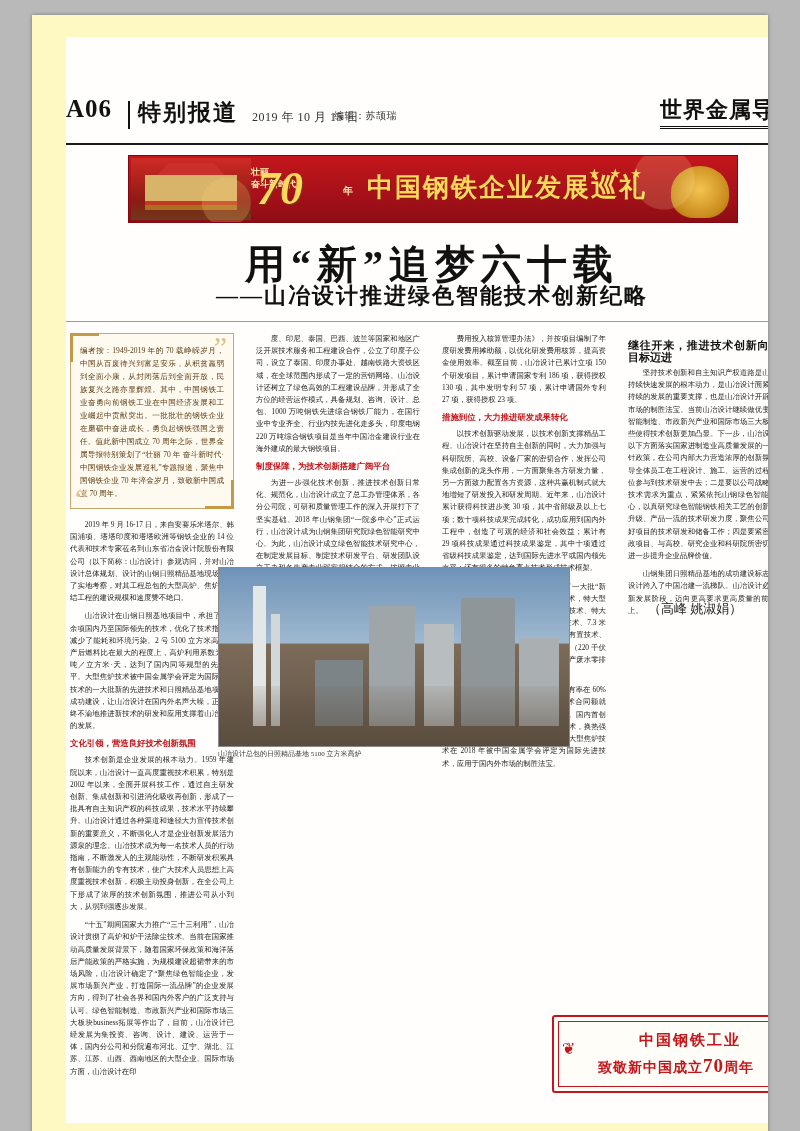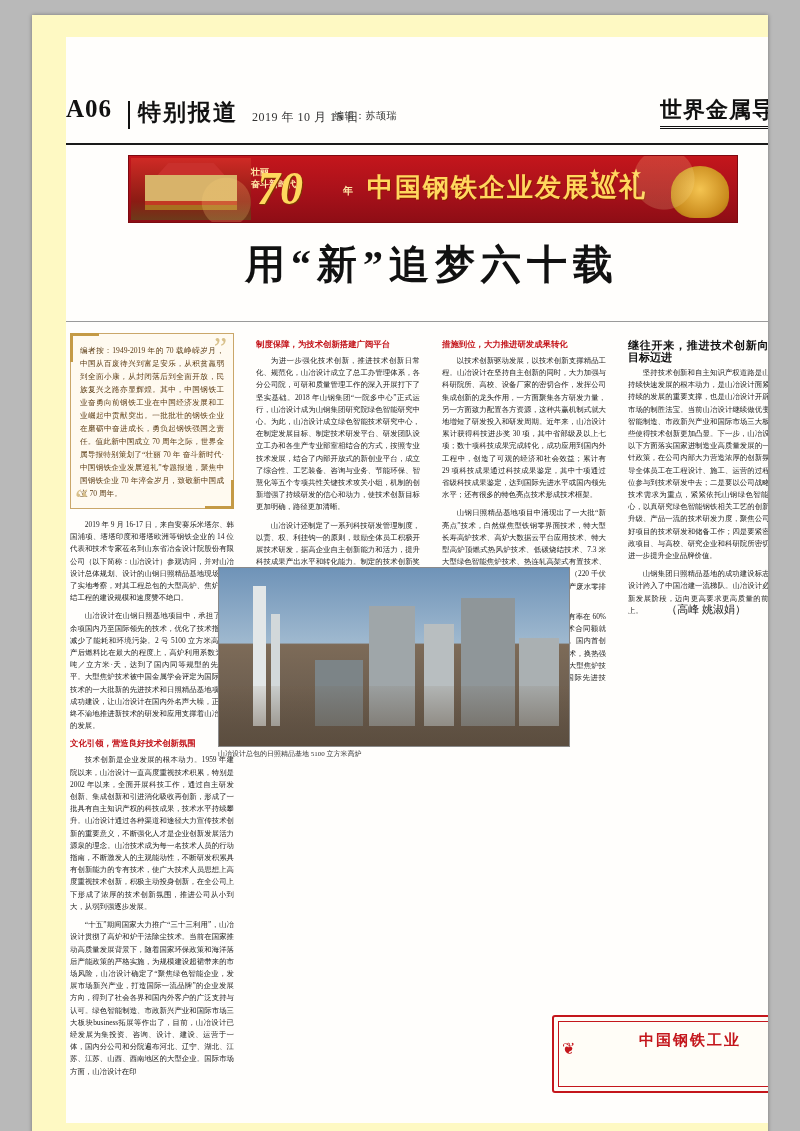--- a/index.html
+++ b/index.html
@@ -174,22 +174,22 @@
   }
   .seal-l2{
     position:absolute;left:0;right:0;top:38px;text-align:center;color:#c4161c;
     font-size:14px;font-weight:bold;letter-spacing:1px;
   }
   .seal-l2 b{font-size:19px;}
   .seal-orn{position:absolute;top:22px;color:#c4161c;font-size:16px;}
   .seal-orn.l{left:8px;}
   .seal-orn.r{right:8px;}
   .byline{
-    position:absolute;right:15px;bottom:2px;font-size:11px;color:#222;text-indent:0;
-    text-align:center;width:100%;
+    position:absolute;right:6px;bottom:2px;font-size:13px;color:#222;text-indent:0;
+    text-align:left;width:100%;
   }
 </style>
 </head>
 <body>
 
 <div class="page">
   <div class="sheet"></div>
 
   <div class="masthead">
     <div class="page-code">A06</div>
@@ -209,20 +209,21 @@
       <div>奋斗新时代</div>
     </div>
     <div class="sev">70</div>
     <div class="sev-year">年</div>
     <div class="banner-title">中国钢铁企业发展巡礼</div>
     <div class="stars">★ ★ ★</div>
     <div class="lion"></div>
   </div>
 
   <div class="headline">用“新”追梦六十载</div>
+  <div class="subhead">——山冶设计推进绿色智能技术创新纪略</div>
   <div class="rule"></div>
 
   <div class="cols">
     <div class="col c1">
       <div class="lead">
         <span class="lead-corner"></span>
         <span class="lead-corner2"></span>
         <span class="quote-mark">”</span>
         <span>编者按：1949-2019 年的 70 载峥嵘岁月，中国从百废待兴到富足安乐，从积贫羸弱到全面小康，从封闭落后到全面开放，民族复兴之路亦显辉煌。其中，中国钢铁工业奋勇向前钢铁工业在中国经济发展和工业崛起中贡献突出。一批批壮的钢铁企业在磨砺中奋进成长，勇负起钢铁强国之责任。值此新中国成立 70 周年之际，世界金属导报特别策划了“壮丽 70 年 奋斗新时代·中国钢铁企业发展巡礼”专题报道，聚焦中国钢铁企业 70 年淬金岁月，致敬新中国成立 70 周年。</span>
         <span class="quote-mark-b">“</span>
@@ -230,27 +231,29 @@
       <div id="col1">
           <p>2019 年 9 月 16-17 日，来自安赛乐米塔尔、韩国浦项、塔塔印度和塔塔欧洲等钢铁企业的 14 位代表和技术专家莅名到山东省冶金设计院股份有限公司（以下简称：山冶设计）参观访问，并对山冶设计总体规划、设计的山钢日照精品基地现场进行了实地考察，对其工程总包的大型高炉、焦炉、烧结工程的建设规模和速度赞不绝口。</p>
           <p>山冶设计在山钢日照基地项目中，承担了 140 余项国内乃至国际领先的技术，优化了技术指标，减少了能耗和环境污染。2 号 5100 立方米高炉投产后燃料比在最大的程度上，高炉利用系数为 2.1 吨／立方米·天，达到了国内同等规型的先进水平。大型焦炉技术被中国金属学会评定为国际先进技术的一大批新的先进技术和日照精品基地项目的成功建设，让山冶设计在国内外名声大噪，正是始终不渝地推进新技术的研发和应用支撑着山冶设计的发展。</p>
           <h3 class="sub">文化引领，营造良好技术创新氛围</h3>
           <p>技术创新是企业发展的根本动力。1959 年建院以来，山冶设计一直高度重视技术积累，特别是 2002 年以来，全面开展科技工作，通过自主研发创新、集成创新和引进消化吸收再创新，形成了一批具有自主知识产权的科技成果，技术水平持续攀升。山冶设计通过各种渠道和途径大力宣传技术创新的重要意义，不断强化人才是企业创新发展活力源泉的理念。山冶技术成为每一名技术人员的行动指南，不断激发人的主观能动性，不断研发积累具有创新能力的专有技术，使广大技术人员思想上高度重视技术创新，积极主动投身创新，在全公司上下形成了浓厚的技术创新氛围，推进公司从小到大，从弱到强逐步发展。</p>
           <p>“十五”期间国家大力推广“三十三利用”，山冶设计贯彻了高炉和炉干法除尘技术。当前在国家推动高质量发展背景下，随着国家环保政策和海洋落后产能政策的严格实施，为规模建设超裙带来的市场风险，山冶设计确定了“聚焦绿色智能企业，发展市场新兴产业，打造国际一流品牌”的企业发展方向，得到了社会各界和国内外客户的广泛支持与认可。绿色智能制造、市政新兴产业和国际市场三大板块business拓展等作出了，目前，山冶设计已经发展为集投资、咨询、设计、建设、运营于一体，国内分公司和分院遍布河北、辽宁、湖北、江苏、江苏、山西、西南地区的大型企业。国际市场方面，山冶设计在印</p>
         </div>
     </div>
     <div class="col c2">
       <div id="col2">
+          <p>度、印尼、泰国、巴西、波兰等国家和地区广泛开展技术服务和工程建设合作，公立了印度子公司，设立了泰国、印度办事处、越南铁路大资铁区域，在全球范围内形成了一定的营销网络。山冶设计还树立了绿色高效的工程建设品牌，并形成了全方位的经营运作模式，具备规划、咨询、设计、总包、1000 万吨钢铁先进综合钢铁厂能力，在国行业中专业齐全、行业内技先进化走多头，印度电钢 220 万吨综合钢铁项目是当年中国冶金建设行业在海外建成的最大钢铁项目。</p>
           <h3 class="sub">制度保障，为技术创新搭建广阔平台</h3>
           <p>为进一步强化技术创新，推进技术创新日常化、规范化，山冶设计成立了总工办管理体系，各分公司院，可研和质量管理工作的深入开展打下了坚实基础。2018 年山钢集团“一院多中心”正式运行，山冶设计成为山钢集团研究院绿色智能研究中心。为此，山冶设计成立绿色智能技术研究中心，在制定发展目标、制定技术研发平台、研发团队设立工办和各生产专业部室相结合的方式，按照专业技术发展，结合了内部开放式的新创业平台，成立了综合性、工艺装备、咨询与业务、节能环保、智慧化等五个专项共性关键技术攻关小组，机制的创新增强了持续研发的信心和动力，使技术创新目标更加明确，路径更加清晰。</p>
           <p>山冶设计还制定了一系列科技研发管理制度，以责、权、利挂钩一的原则，鼓励全体员工积极开展技术研发，据高企业自主创新能力和活力，提升科技成果产出水平和转化能力。制定的技术创新奖励与激励制度等文件，不仅提升了公司技术创新能力，为公司的可持续发展提供了保障。</p>
         </div>
     </div>
     <div class="col c3">
       <div id="col3">
+          <p>费用投入核算管理办法》，并按项目编制了年度研发费用摊助额，以优化研发费用核算，提高资金使用效率。截至目前，山冶设计已累计立项 150 个研发项目，累计申请国家专利 186 项，获得授权 130 项，其中发明专利 57 项，累计申请国外专利 27 项，获得授权 23 项。</p>
           <h3 class="sub">措施到位，大力推进研发成果转化</h3>
           <p>以技术创新驱动发展，以技术创新支撑精品工程。山冶设计在坚持自主创新的同时，大力加强与科研院所、高校、设备厂家的密切合作，发挥公司集成创新的龙头作用，一方面聚集各方研发力量，另一方面致力配置各方资源，这种共赢机制式就大地增短了研发投入和研发周期。近年来，山冶设计累计获得科技进步奖 30 项，其中省部级及以上七项；数十项科技成果完成转化，成功应用到国内外工程中，创造了可观的经济和社会效益；累计有 29 项科技成果通过科技成果鉴定，其中十项通过省级科技成果鉴定，达到国际先进水平或国内领先水平；还有很多的特色亮点技术形成技术框架。</p>
           <p>山钢日照精品基地项目中涌现出了一大批“新亮点”技术，白然煤焦型铁钢零界面技术，特大型长寿高炉技术、高炉大数据云平台应用技术、特大型高炉顶燃式热风炉技术、低碳烧结技术、7.3 米大型绿色智能焦炉技术、热连轧高架式有置技术、地基强夯置换技术、高强高压快电技术（220 千伏边降压变电站深入发现中心）、全厂生产废水零排放技术、全厂智能场网管控技术等。</p>
           <p>顶燃式热风炉技术在国内的市场占有率在 60% 以上，2018 年热风炉分公司仅此类技术合同额就达到 8.6 亿元，并出口印度、波兰等国。国内首创且唯一的出炼焦煤建碎与干燥一体化技术，换热强度高，节能环保，达到国际先进水平。大型焦炉技术在 2018 年被中国金属学会评定为国际先进技术，应用于国内外市场的制胜法宝。</p>
         </div>
     </div>
     <div class="col c4">
       <div id="col4">
           <h3 class="subk">继往开来，推进技术创新向更高目标迈进</h3>
           <p>坚持技术创新和自主知识产权道路是山冶设计持续快速发展的根本动力，是山冶设计面紧调整和持续的发展的重要支撑，也是山冶设计开辟国内外市场的制胜法宝。当前山冶设计继续做优变向绿色智能制造、市政新兴产业和国际市场三大板块，这些使得技术创新更加凸显。下一步，山冶设计将以以下方面落实国家进制造业高质量发展的一系列方针政策，在公司内部大力营造浓厚的创新氛围，引导全体员工在工程设计、施工、运营的过程中全方位参与到技术研发中去；二是要以公司战略需求和技术需求为重点，紧紧依托山钢绿色智能研究中心，以真研究绿色智能钢铁相关工艺的创新、装备升级、产品一流的技术研发力度，聚焦公司之力致好项目的技术研发和储备工作；四是要紧密联系市政项目、与高校、研究企业和科研院所密切合作，进一步提升企业品牌价值。</p>
@@ -270,14 +273,17 @@
     <div class="stack s7"></div>
     <div class="dust"></div>
   </div>
   <div class="caption">山冶设计总包的日照精品基地 5100 立方米高炉</div>
 
   <div class="seal">
     <div class="seal-in"></div>
     <div class="seal-orn l">❦</div>
     <div class="seal-orn r">❦</div>
     <div class="seal-l1">中国钢铁工业</div>
+    <div class="seal-l2">
+      <span>致敬新中国成立</span><b>70</b><span>周年</span>
+    </div>
   </div>
 </div>
 
 </body></html>

